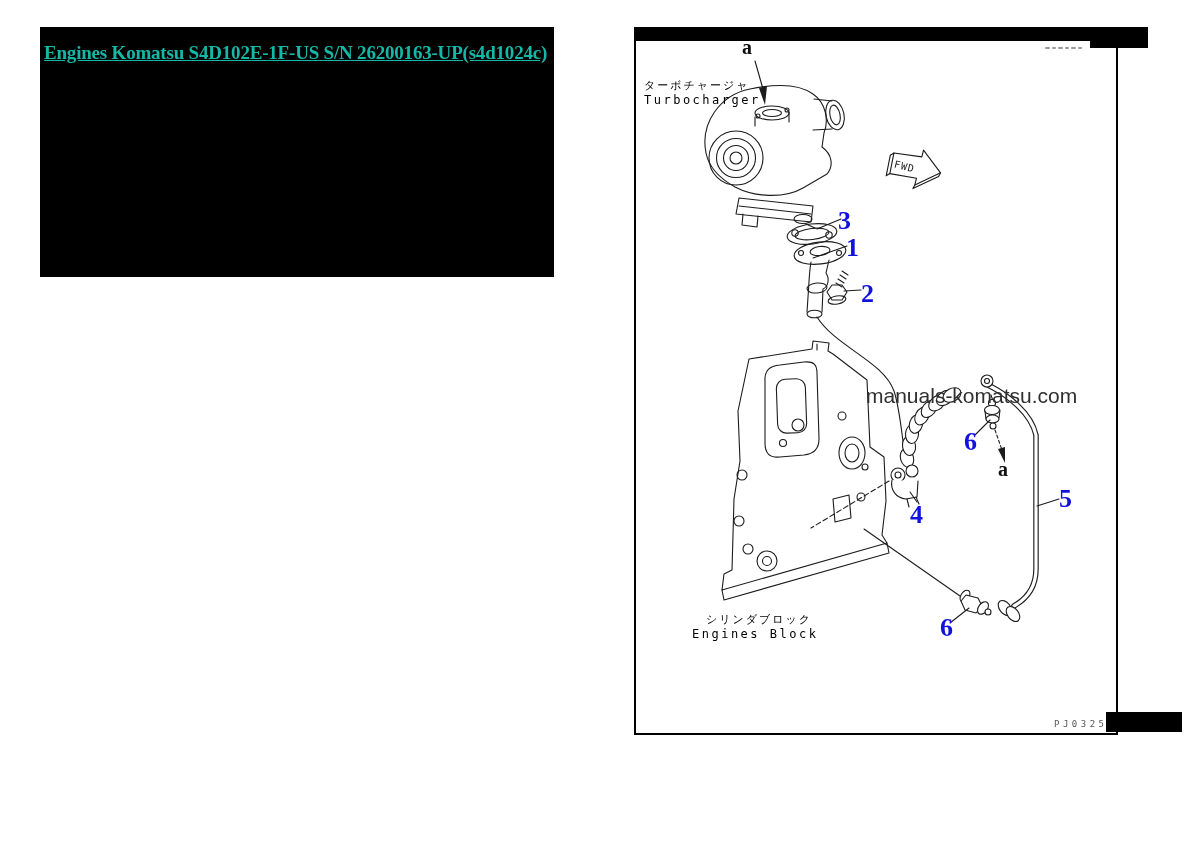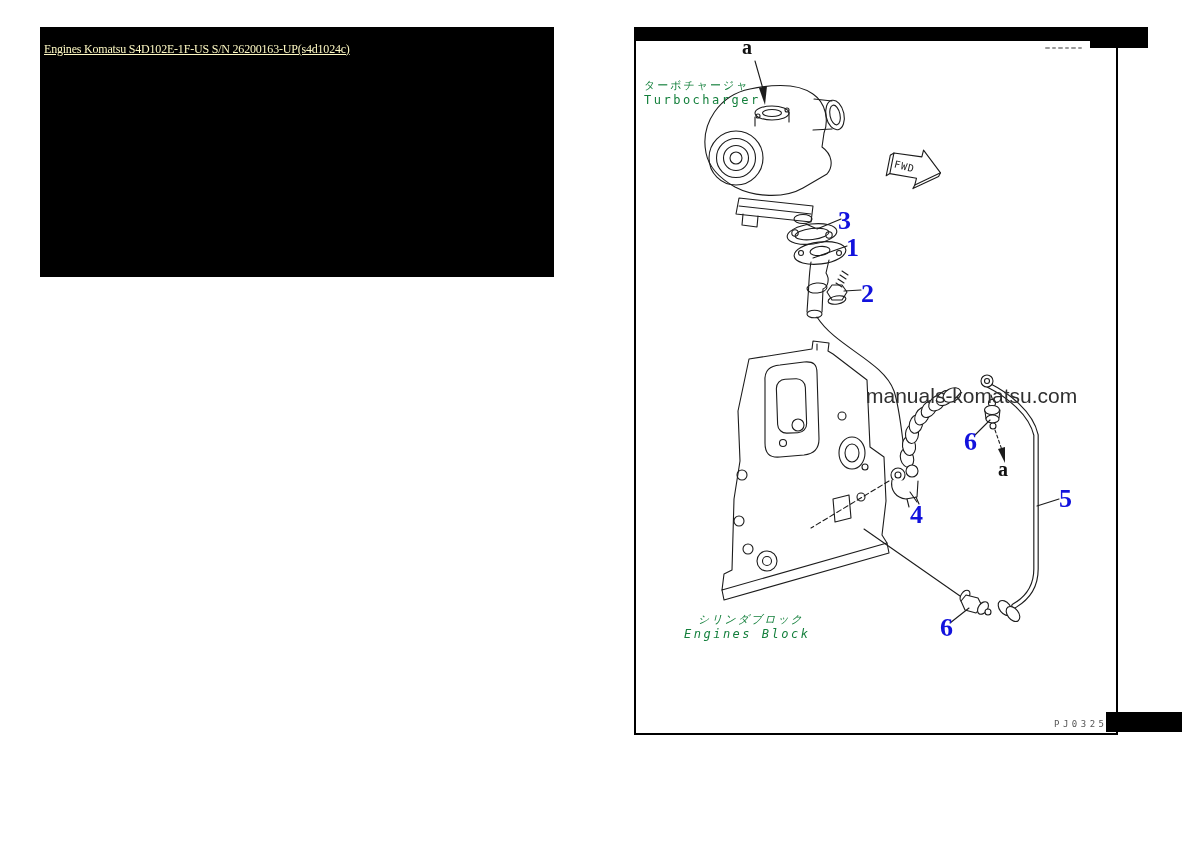--- a/index.html
+++ b/index.html
@@ -3,38 +3,38 @@
 <meta charset="utf-8">
 <style>
   html,body{margin:0;padding:0;background:#fff;}
   .page{position:relative;width:1190px;height:842px;background:#fff;overflow:hidden;
         font-family:"Liberation Sans",sans-serif;}
 
   
   .black-panel{position:absolute;left:40px;top:27px;width:514px;height:250px;background:#000;}
   .header-link{position:absolute;left:4px;top:15px;
 ftfamily:serif;
-        font-family:"Liberation Serif",serif;font-size:12px;font-weight:normal;
-        color:#fef9c3;text-decoration:underline;white-space:nowrap;letter-spacing:-0.2px;cursor:pointer;}
+        font-family:"Liberation Serif",serif;font-size:19px;font-weight:bold;
+        color:#14b8a6;text-decoration:underline;white-space:nowrap;letter-spacing:-0.2px;cursor:pointer;}
 
   
   .frame{position:absolute;left:634px;top:27px;width:480px;height:704px;border:2px solid #000;background:#fff;}
   .frame svg{position:absolute;left:0;top:0;}
 
   
   .strip-a{position:absolute;left:636px;top:27px;width:454px;height:14px;background:#000;}
   .strip-b{position:absolute;left:1090px;top:27px;width:58px;height:21px;background:#000;}
   .blob-br{position:absolute;left:1106px;top:712px;width:76px;height:20px;background:#000;}
 
   
-  .draft{position:absolute;color:#15803d;font-family:"DejaVu Sans Mono",monospace;line-height:14px;white-space:nowrap;}
+  .draft{position:absolute;color:#000000;font-family:"DejaVu Sans Mono",monospace;line-height:14px;white-space:nowrap;}
   .draft .jp{font-size:11px;letter-spacing:2px;}
   .draft .en{font-size:12px;letter-spacing:2.5px;}
   .lbl-turbo{left:8px;top:50px;}
-  .lbl-block{left:48px;top:584px;font-style:italic;}
+  .lbl-block{left:56px;top:584px;}
   .lbl-block .jp{margin-left:14px;}
 
   .plate{position:absolute;left:418px;top:690px;color:#555;font-family:"DejaVu Sans Mono",monospace;
          font-size:9px;letter-spacing:3.5px;white-space:nowrap;}
 
   .watermark{position:absolute;left:230px;top:344px;color:#2f2f2f;font-size:21px;
              font-family:"Liberation Sans",sans-serif;white-space:nowrap;margin-top:11px;}
 
   .callout{position:absolute;color:#1212dd;font-family:"Liberation Serif",serif;
            font-size:26px;font-weight:600;line-height:26px;}

